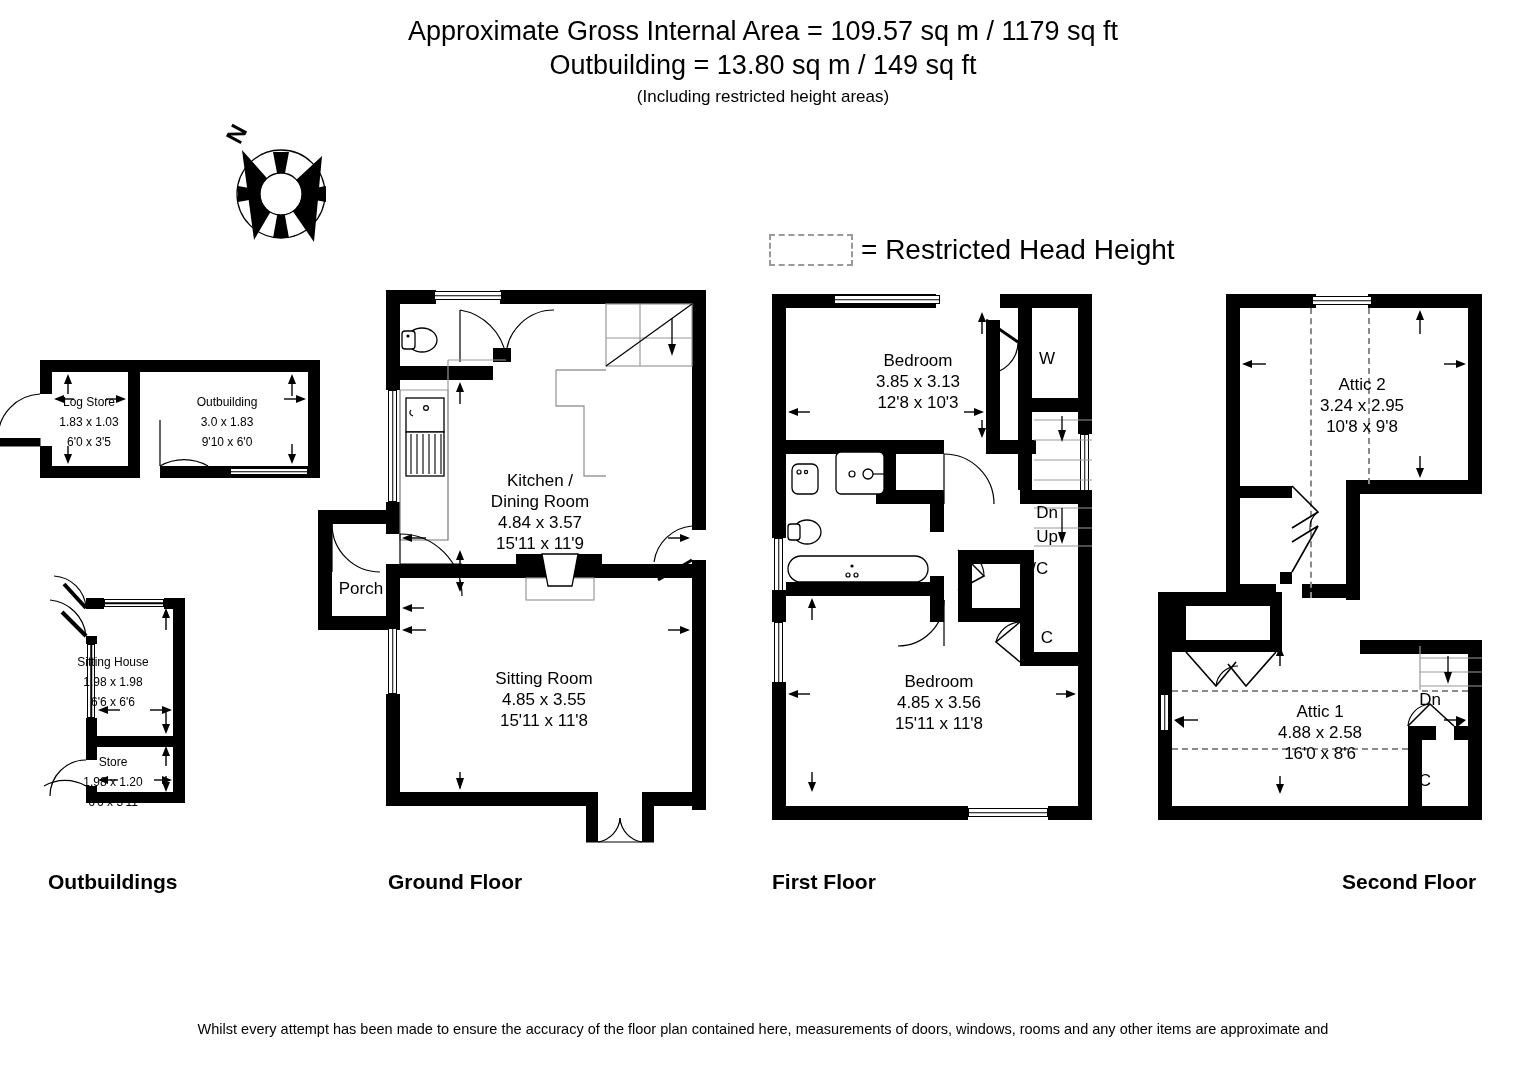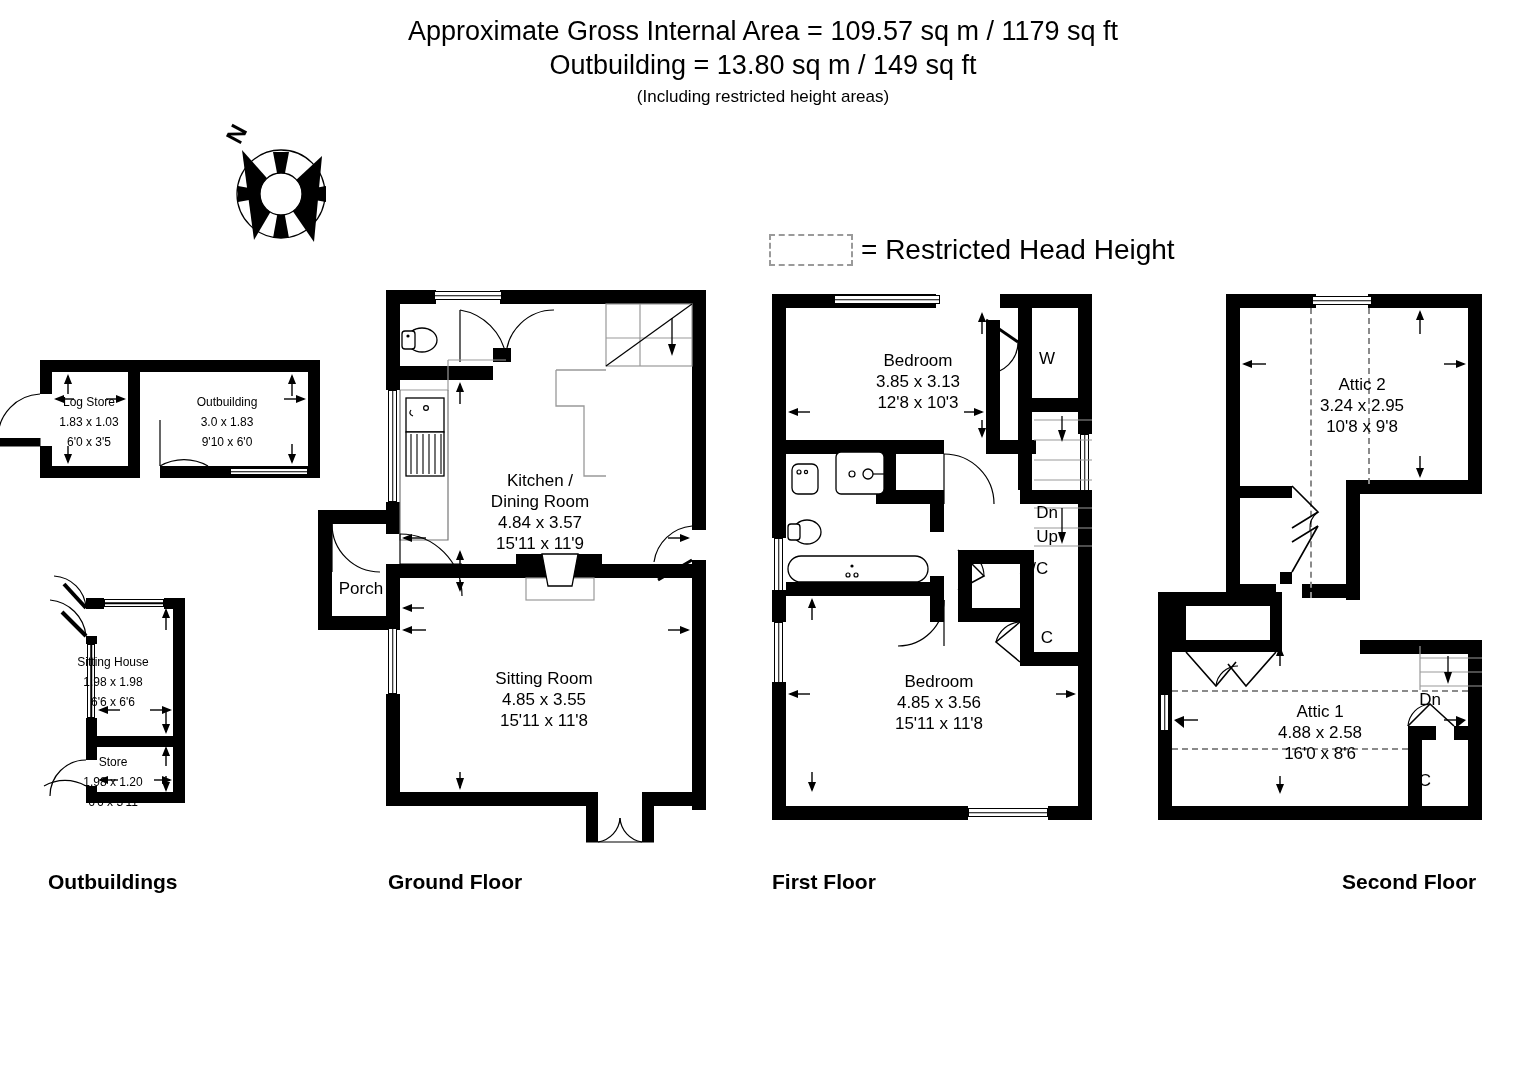--- a/index.html
+++ b/index.html
@@ -629,13 +629,14 @@
   <div>4.88 x 2.58</div>
   <div>16'0 x 8'6</div>
 </div>
 
 <div class="floorlabel" style="left:40px; top:870px;margin-left:8px;">Outbuildings</div>
 <div class="floorlabel" style="left:388px; top:870px;">Ground Floor</div>
 <div class="floorlabel" style="left:772px; top:870px;">First Floor</div>
 <div class="floorlabel" style="left:1342px; top:870px;">Second Floor</div>
 
 <div class="disclaimer">
+  <div>Whilst every attempt has been made to ensure the accuracy of the floor plan contained here, measurements of doors, windows, rooms and any other items are approximate and</div>
 </div>
 
 </body></html>

